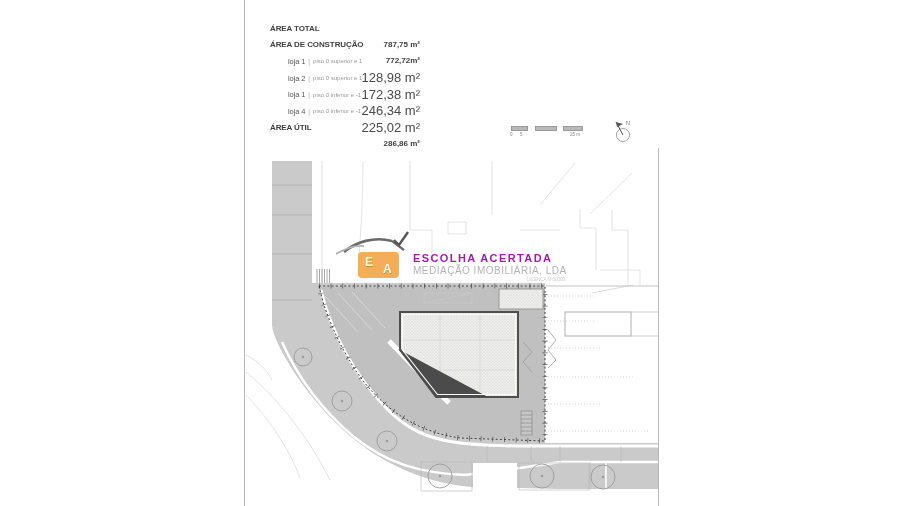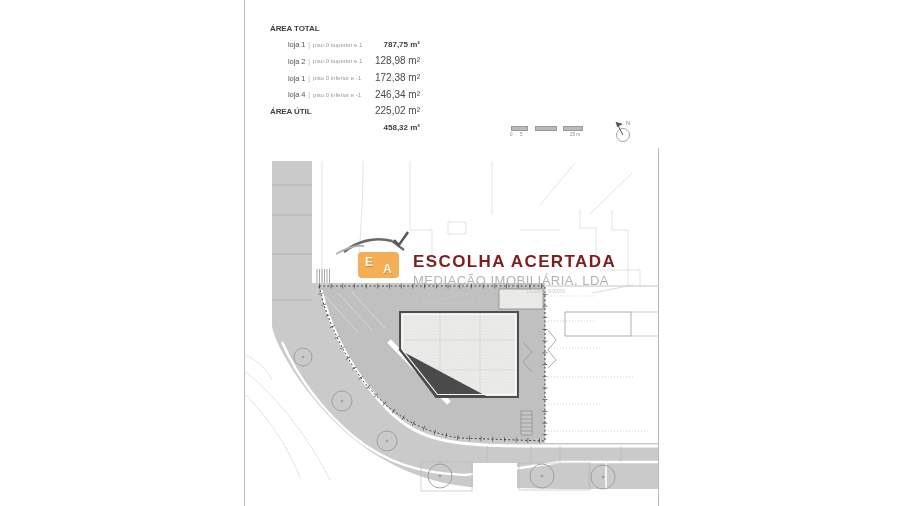--- a/index.html
+++ b/index.html
@@ -8,36 +8,36 @@
   .vline{position:absolute;width:1px;background:#b8b8b8;}
   
   .area-table{position:absolute;left:270px;top:20px;width:150px;}
   .arow{position:relative;height:16.6px;display:flex;align-items:center;}
   .arow .lbl{font-size:8px;font-weight:bold;color:#3f3f3f;letter-spacing:-0.1px;white-space:nowrap;}
   .arow.sub{padding-left:18px;}
   .arow.sub .lbl{font-size:7.5px;font-weight:normal;color:#555;}
   .arow.sub .sep{font-size:6.5px;color:#aaa;margin:0 3px;}
   .arow.sub .det{font-size:6px;color:#999;white-space:nowrap;}
   .arow .val{position:absolute;right:0;font-size:8px;font-weight:bold;color:#3f3f3f;white-space:nowrap;margin-top:32px;}
-  .arow.sub .val{font-weight:normal;font-size:10px;color:#4a4a4a;}
+  .arow.sub .val{font-weight:normal;font-size:13px;color:#4a4a4a;}
   
   .scalebar{position:absolute;left:510px;top:126px;width:74px;height:14px;}
   .scalebar .seg{position:absolute;top:0;height:3px;background:#b9b9b9;border:0.5px solid #9b9b9b;}
   .scalebar .tick{position:absolute;top:6px;font-size:4.5px;color:#888;}
   
   .north{position:absolute;left:606px;top:116px;width:34px;height:32px;}
   
   .wm{position:absolute;left:328px;top:230px;width:250px;height:52px;}
   .wm-box{position:absolute;left:30px;top:22px;width:41px;height:26px;border-radius:4px;}
   .wm-box .mg{position:absolute;font-weight:bold;color:#fdf8ef;text-shadow:0.5px 0.5px 0 #c98a2e;font-size:12px;}
   .wm-box .mg.e{left:7px;top:3px;}
   .wm-box .mg.a{left:25px;top:10px;}
   .wm-text{position:absolute;left:85px;top:22px;width:165px;}
-  .wm-name{font-size:17px;font-weight:bold;letter-spacing:1.4px;color:#7f1d1d;white-space:nowrap;}
-  .wm-sub{font-size:13px;letter-spacing:0.5px;color:#b3b3b3;white-space:nowrap;margin-top:1px;}
+  .wm-name{font-size:11px;font-weight:bold;letter-spacing:1.4px;color:#a21caf;white-space:nowrap;}
+  .wm-sub{font-size:10px;letter-spacing:0.5px;color:#b3b3b3;white-space:nowrap;margin-top:1px;}
   .wm-lic{font-size:4.5px;color:#c9c9c9;text-align:right;width:152px;margin-top:0.5px;}
   svg{position:absolute;left:0;top:0;}
 </style>
 </head>
 <body>
 
 <div id="stage">
 
   <div class="vline" style="left:244px;top:0;height:506px;"></div>
   <div class="vline" style="left:658px;top:148px;height:358px;"></div>
@@ -173,20 +173,24 @@
       <circle cx="603" cy="477" r="12"></circle>
         <circle cx="603" cy="477" r="0.9" fill="#9a9a9a"></circle>
     </g>
   </svg>
 
   <div class="area-table">
     <div class="arow">
       <span class="lbl">ÁREA TOTAL</span>
       <span class="val">787,75 m²</span>
     </div>
+    <div class="arow">
+      <span class="lbl">ÁREA DE CONSTRUÇÃO</span>
+      <span class="val">772,72m²</span>
+    </div>
     <div class="arow sub">
       <span class="lbl">loja 1</span>
       <span class="sep">|</span>
       <span class="det">piso 0 superior e 1</span>
       <span class="val">128,98 m²</span>
     </div>
     <div class="arow sub">
       <span class="lbl">loja 2</span>
       <span class="sep">|</span>
       <span class="det">piso 0 superior e 1</span>
@@ -199,21 +203,21 @@
       <span class="val">246,34 m²</span>
     </div>
     <div class="arow sub">
       <span class="lbl">loja 4</span>
       <span class="sep">|</span>
       <span class="det">piso 0 inferior e -1</span>
       <span class="val">225,02 m²</span>
     </div>
     <div class="arow">
       <span class="lbl">ÁREA ÚTIL</span>
-      <span class="val">458,32 m²</span>
+      <span class="val">286,86 m²</span>
     </div>
   </div>
 
   <div class="scalebar">
     <div class="seg" style="left:1px;width:15px;"></div>
     <div class="seg" style="left:25px;width:20px;"></div>
     <div class="seg" style="left:53px;width:18px;"></div>
     <span class="tick" style="left:0;">0</span>
     <span class="tick" style="left:10px;">5</span>
     <span class="tick" style="left:60px;">25 m</span>

